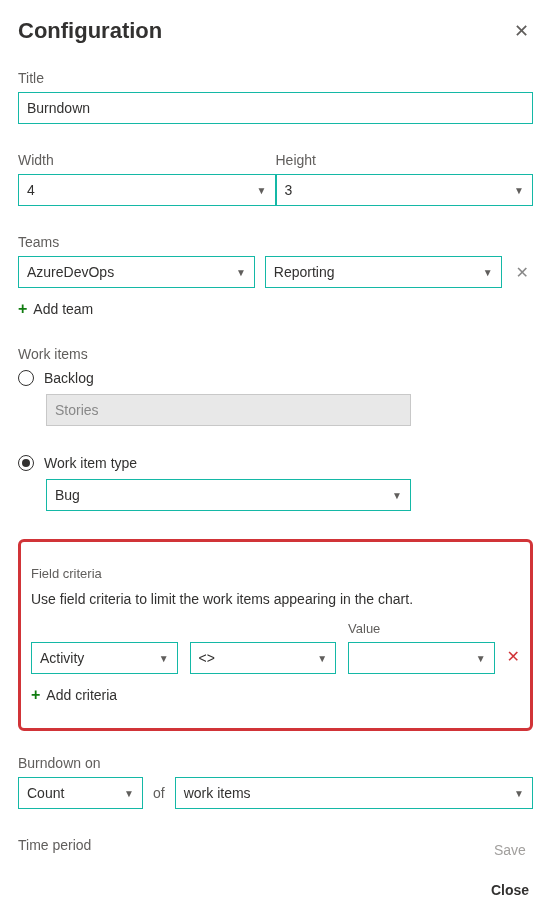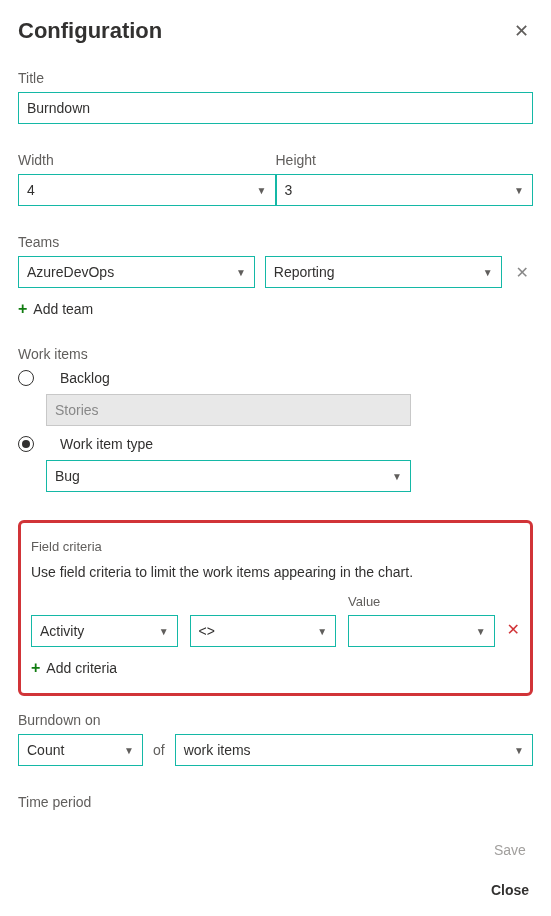--- a/index.html
+++ b/index.html
@@ -93,21 +93,21 @@
   color: #323130;
 }
 .plus {
   color: #107c10;
   font-size: 16px;
   font-weight: bold;
 }
 .radio-row {
   display: flex;
   align-items: center;
-  gap: 26px;
+  gap: 10px;
   margin-bottom: 8px;
   margin-top: 8px;
 }
 .radio {
   width: 16px;
   height: 16px;
   border: 1px solid #323130;
   border-radius: 50%;
   display: inline-flex;
   align-items: center;
@@ -118,22 +118,22 @@
   content: "";
   width: 8px;
   height: 8px;
   background: #323130;
   border-radius: 50%;
 }
 .indent { margin-left: 28px; margin-top: 6px; width: 365px; }
 .highlight-box {
   border: 3px solid #d13438;
   border-radius: 6px;
-  padding: 16px 10px;
-  margin-bottom: 16px;
+  padding: 24px 10px;
+  margin-bottom: 24px;
 }
 .desc {
   font-size: 14px;
   color: #323130;
   margin: 10px 0 14px 0;
 }
 .criteria-row {
   display: flex;
   gap: 12px;
   align-items: flex-end;
@@ -223,21 +223,21 @@
     <span class="radio"></span>
     <span>Backlog</span>
   </div>
   <div class="indent">
     <div class="select disabled">
       <span>Stories</span>
       <span></span>
     </div>
   </div>
 
-  <div class="radio-row" style="margin-top:10px;">
+  <div class="radio-row" style="margin-top:29px;">
     <span class="radio checked"></span>
     <span>Work item type</span>
   </div>
   <div class="indent">
     <div class="select">
       <span>Bug</span>
       <span class="chev">▼</span>
     </div>
   </div>
 </div>

